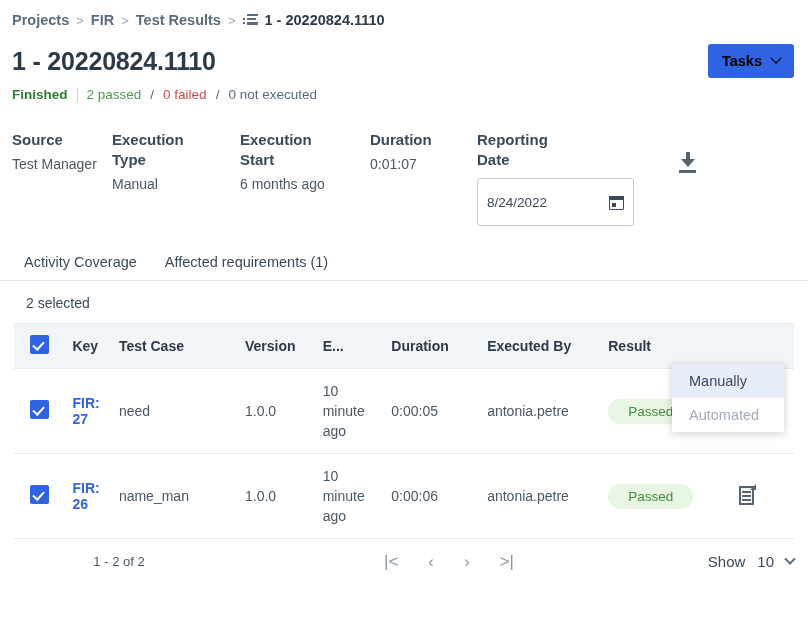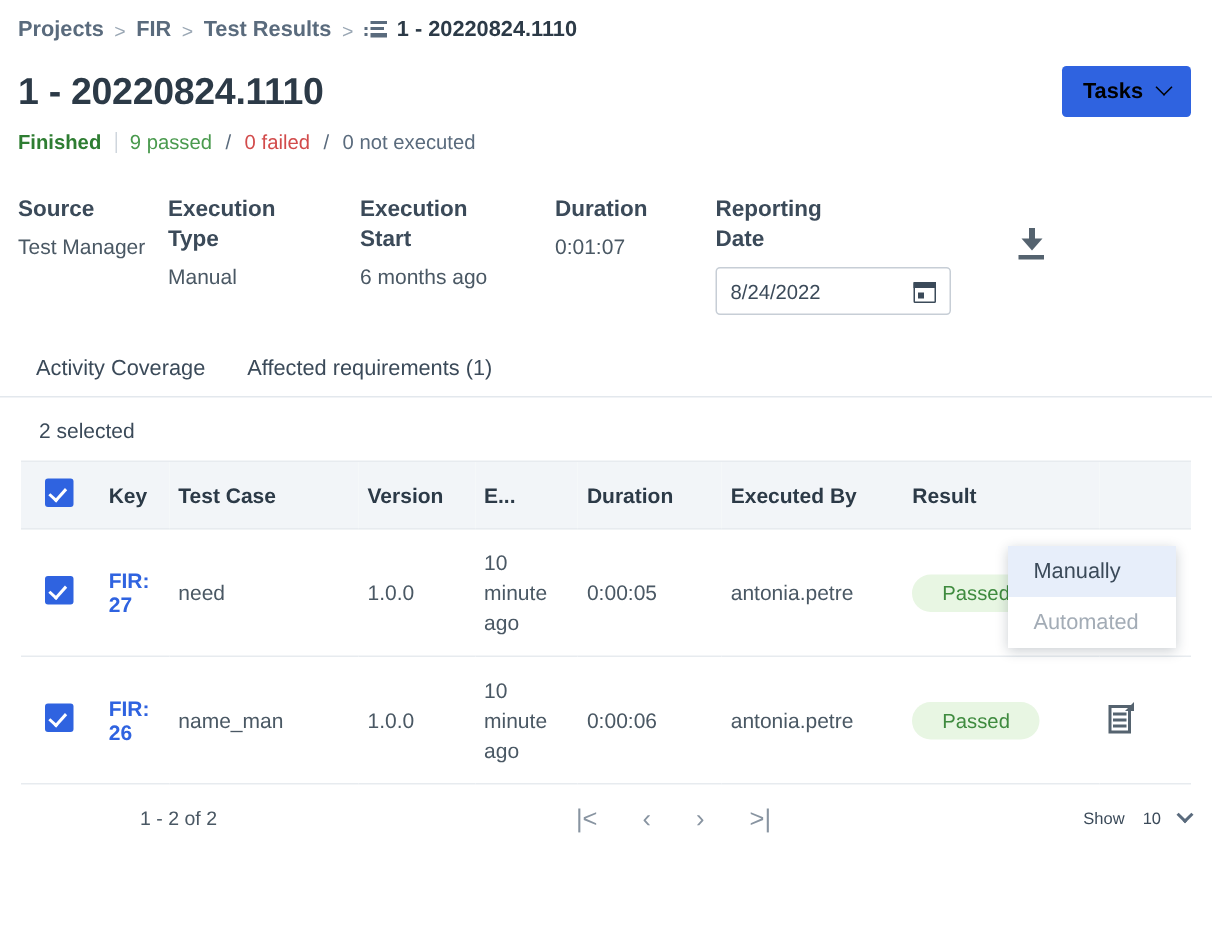--- a/index.html
+++ b/index.html
@@ -113,21 +113,21 @@
   .c1 { width: 128px; }
   .c2 { width: 100px; }
   .c3 { width: 130px; }
   .c4 { width: 107px; }
   .c5 { width: 200px; }
   .c6 { width: 85px; }
   .meta-value.link { color: #2f63e0; font-weight: bold; cursor: pointer; }
   .date-input {
     margin-top: 8px;
     width: 157px;
-    height: 32px;
+    height: 48px;
     border: 1px solid #c7ced6;
     border-radius: 3px;
     display: flex;
     align-items: center;
     justify-content: space-between;
     padding: 0 9px;
     font-size: 13.5px;
     color: #3b4a59;
     background: #fff;
     cursor: text;
@@ -303,21 +303,21 @@
     color: #4a5864;
     position: relative;
   }
   .range { width: 210px; text-align: center; }
   .pager { flex: 1; display: flex; justify-content: center; align-items: center; gap: 30px; }
   .pg {
     color: #8894a1; cursor: pointer; font-size: 17px; line-height: 1;
     font-family: "Liberation Sans", sans-serif;
   }
   .showsel { display: flex; align-items: center; gap: 12px; width: 120px; justify-content: flex-end; }
-  .show-val { font-size: 11px; color: #3b4a59; }
+  .show-val { font-size: 15px; color: #3b4a59; }
   .chev-dark {
     width: 8px; height: 8px;
     border-right: 2px solid #5a6b7d; border-bottom: 2px solid #5a6b7d;
     transform: rotate(45deg) translate(-2px,-2px);
     display: inline-block; cursor: pointer;
   }
 </style>
 </head>
 <body>
 
@@ -344,21 +344,21 @@
   <div class="page-title">1 - 20220824.1110</div>
   <button class="tasks-btn">
     <span>Tasks</span>
     <span class="chev"></span>
   </button>
 </div>
 
 <div class="status-row">
   <span class="status-finished">Finished</span>
   <span class="status-divider"></span>
-  <span class="st-pass">9 passed</span>
+  <span class="st-pass">2 passed</span>
   <span class="st-slash">/</span>
   <span class="st-fail">0 failed</span>
   <span class="st-slash">/</span>
   <span class="st-notexec">0 not executed</span>
 </div>
 
 <div class="meta">
   <div class="meta-col c2">
     <span class="meta-label">Source</span>
     <span class="meta-value">Test Manager</span>

